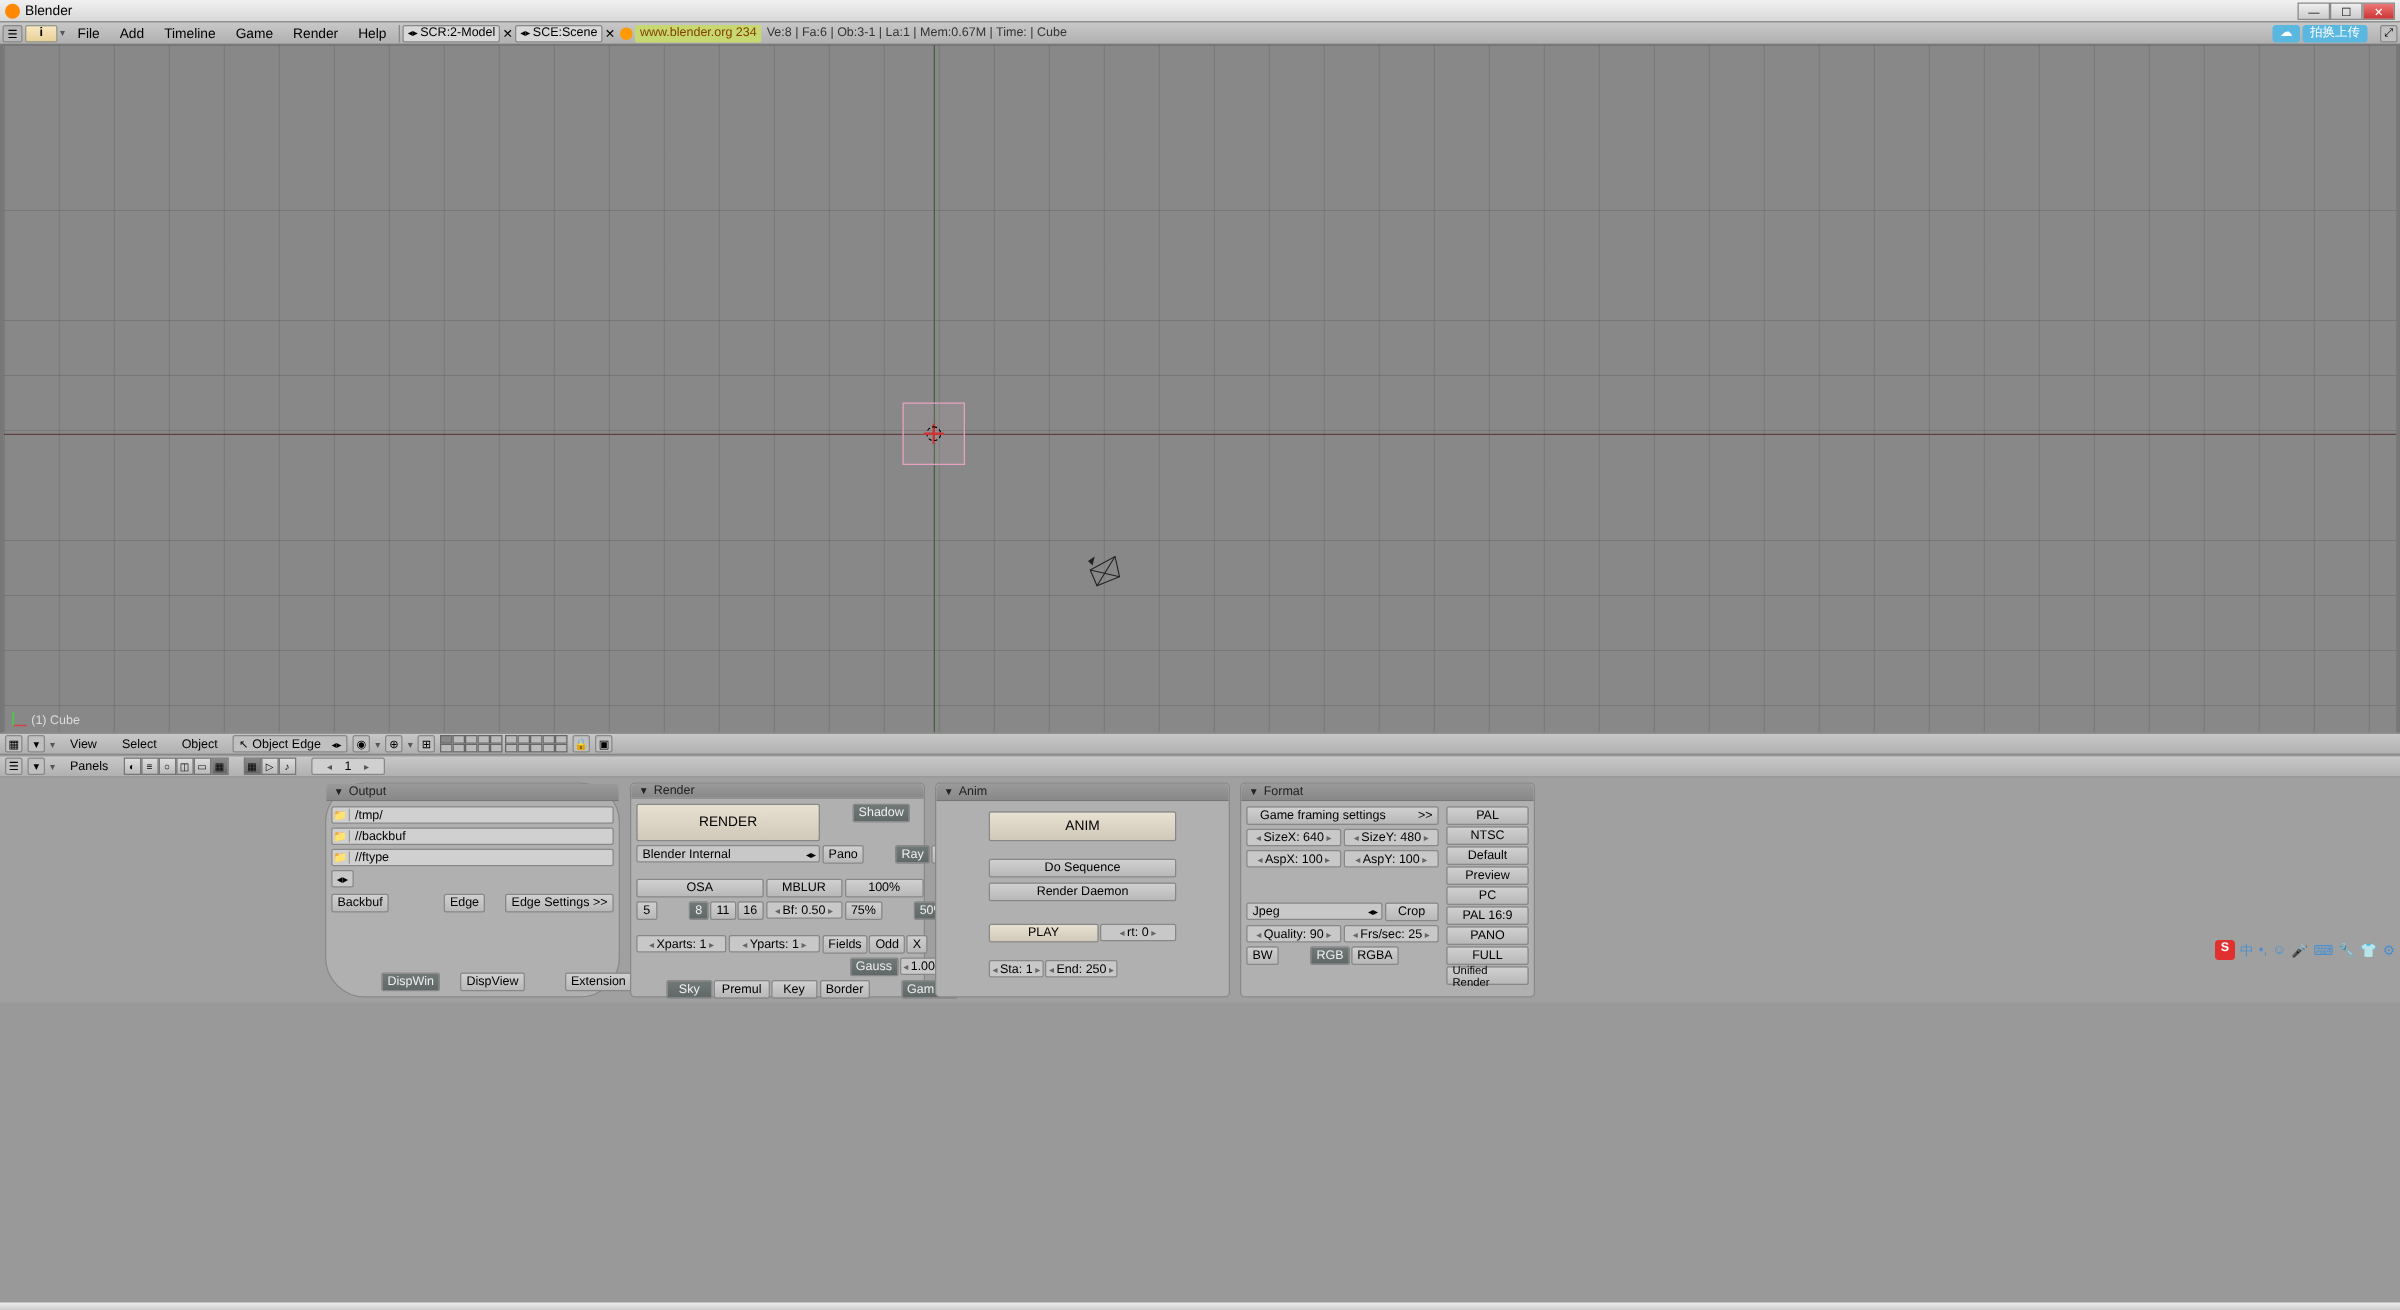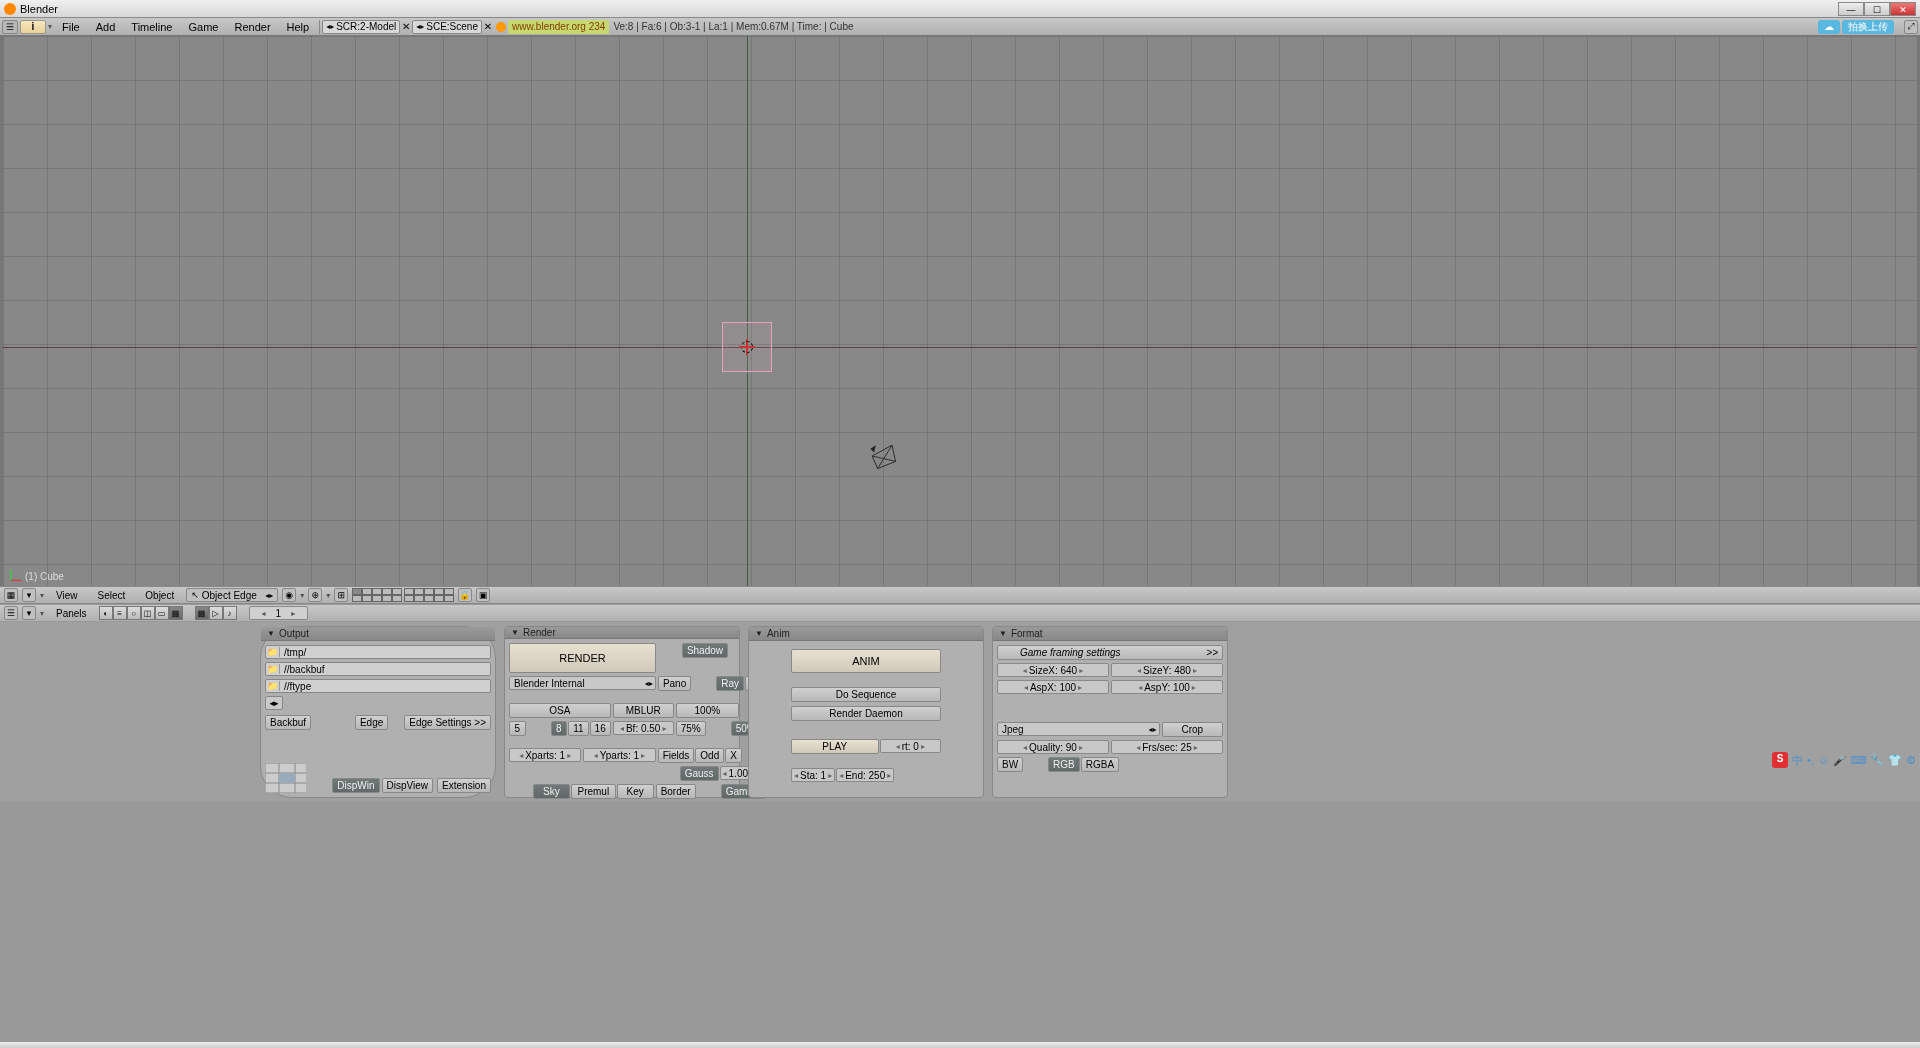--- a/index.html
+++ b/index.html
@@ -280,21 +280,21 @@
       <div style="display:flex;">
           <div class="tiny-btn">◂▸</div>
         </div>
       <div style="display:flex; gap:16px; margin-top:2px;">
         <div class="btn grey">Backbuf</div>
         <div style="flex:1"></div>
         <div class="btn grey">Edge</div>
         <div class="btn grey">Edge Settings &gt;&gt;</div>
       </div>
       <div style="flex:1"></div>
-      <div style="display:flex; gap:2px; align-items:flex-end;">
+      <div style="display:flex; gap:16px; align-items:flex-end;">
         <svg width="44" height="30">
             <rect x="0" y="0" width="44" height="30" fill="#ccc" stroke="#888"></rect>
             <line x1="14" y1="0" x2="14" y2="30" stroke="#888"></line>
             <line x1="30" y1="0" x2="30" y2="30" stroke="#888"></line>
             <line x1="0" y1="10" x2="44" y2="10" stroke="#888"></line>
             <line x1="0" y1="20" x2="44" y2="20" stroke="#888"></line>
             <rect x="14" y="10" width="16" height="10" fill="#9ab"></rect>
           </svg>
         <div class="toggle on">DispWin</div>
         <div class="toggle">DispView</div>
@@ -429,21 +429,21 @@
       </div>
     </div>
   </div>
 
   <div class="panel p-format">
     <div class="panel-header">
         <span>Format</span>
       </div>
     <div class="panel-body" style="flex-direction:row; gap:6px;">
       <div class="format-left">
-        <div class="btn grey wide" style="justify-content:flex-start;padding-left:22px;font-style:italic;">
+        <div class="btn grey wide" style="justify-content:flex-start;padding-left:10px;">
           <span>Game framing settings</span>
             <span style="margin-left:auto">&gt;&gt;</span>
         </div>
         <div class="format-row">
           <div class="numfield" style="flex:1">
               <span class="na">◂</span>
               <span>SizeX: 640</span>
               <span class="na">▸</span>
             </div>
           <div class="numfield" style="flex:1">
@@ -482,20 +482,31 @@
               <span class="na">◂</span>
               <span>Frs/sec: 25</span>
               <span class="na">▸</span>
             </div>
         </div>
         <div class="btn-row">
           <div class="toggle">BW</div>
           <div class="toggle on">RGB</div>
           <div class="toggle">RGBA</div>
         </div>
+      </div>
+      <div class="preset-col">
+        <div class="btn grey">PAL</div>
+        <div class="btn grey">NTSC</div>
+        <div class="btn grey">Default</div>
+        <div class="btn grey">Preview</div>
+        <div class="btn grey">PC</div>
+        <div class="btn grey">PAL 16:9</div>
+        <div class="btn grey">PANO</div>
+        <div class="btn grey">FULL</div>
+        <div class="btn grey" style="font-size:9px">Unified Render</div>
       </div>
     </div>
   </div>
 
 </div>
 
 <div class="systray">
   <div class="s-logo">S</div>
   <span style="color:#4a90d0">中</span>
   <span style="color:#4a90d0">•,</span>

